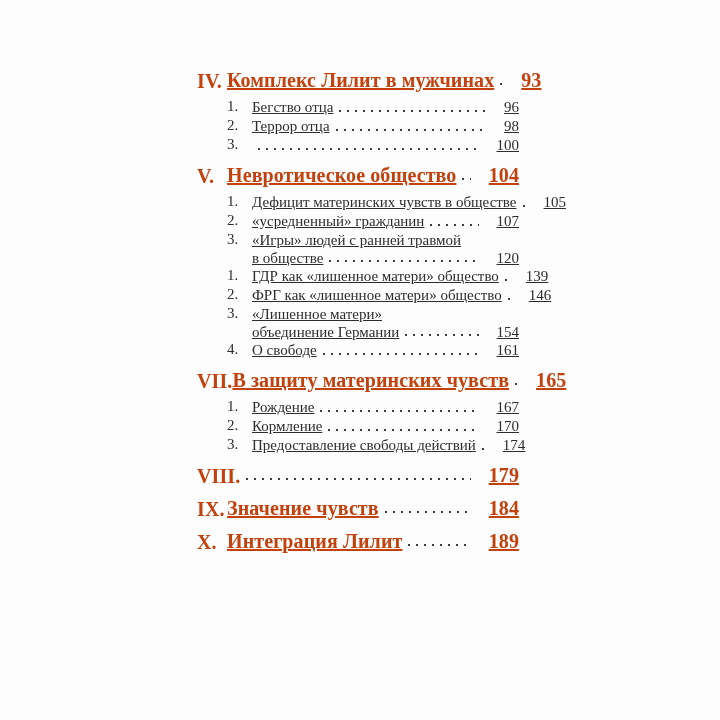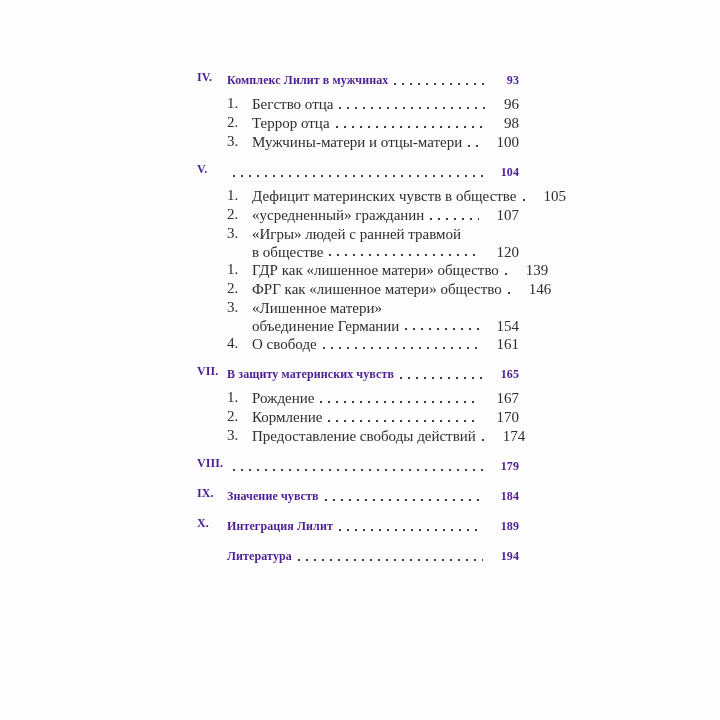--- a/index.html
+++ b/index.html
@@ -27,22 +27,22 @@
     width: 322px;
   }
   .row {
     display: flex;
     align-items: flex-start;
   }
   .row.section {
     margin-top: 10px;
     margin-bottom: 5px;
     font-weight: bold;
-    font-size: 12px;
-    color: #4c1d95;
+    font-size: 20px;
+    color: #c2410c;
     letter-spacing: 0.1px;
   }
   .row.section:first-child {
     margin-top: 0;
   }
   .row.item {
     font-size: 15px;
     margin-left: 30px;
     color: #2d2d2d;
   }
@@ -54,20 +54,21 @@
     flex: 0 0 auto;
     min-width: 25px;
   }
   .body {
     flex: 1 1 auto;
     min-width: 0;
   }
   .line {
     display: flex;
     line-height: 19px;
+    text-decoration: underline;
   }
   .section .line {
     line-height: 20px;
   }
   .line + .line {
     line-height: 17px;
   }
   .text {
     flex: 0 1 auto;
     white-space: nowrap;
@@ -119,30 +120,30 @@
             <span class="text">Террор отца</span>
             <span class="leader"></span>
             <span class="pagenum">98</span>
           </div>
         </div>
       </div>
       <div class="row item">
         <span class="no">3.</span>
         <div class="body">
           <div class="line">
-            <span class="text">Мужчины-матери и отцы-матери</span>
             <span class="leader"></span>
             <span class="pagenum">100</span>
           </div>
         </div>
       </div>
       <div class="row section">
         <span class="num">V.</span>
         <div class="body">
           <div class="line">
+            <span class="text">Невротическое общество</span>
             <span class="leader"></span>
             <span class="pagenum">104</span>
           </div>
         </div>
       </div>
       <div class="row item">
         <span class="no">1.</span>
         <div class="body">
           <div class="line">
             <span class="text">Дефицит материнских чувств в обществе</span>
@@ -276,27 +277,17 @@
           </div>
         </div>
       </div>
       <div class="row section">
         <span class="num">X.</span>
         <div class="body">
           <div class="line">
             <span class="text">Интеграция Лилит</span>
             <span class="leader"></span>
             <span class="pagenum">189</span>
-          </div>
-        </div>
-      </div>
-      <div class="row section">
-        <span class="num"></span>
-        <div class="body">
-          <div class="line">
-            <span class="text">Литература</span>
-            <span class="leader"></span>
-            <span class="pagenum">194</span>
           </div>
         </div>
       </div>
     </div>
 </div>
 
 </body></html>

